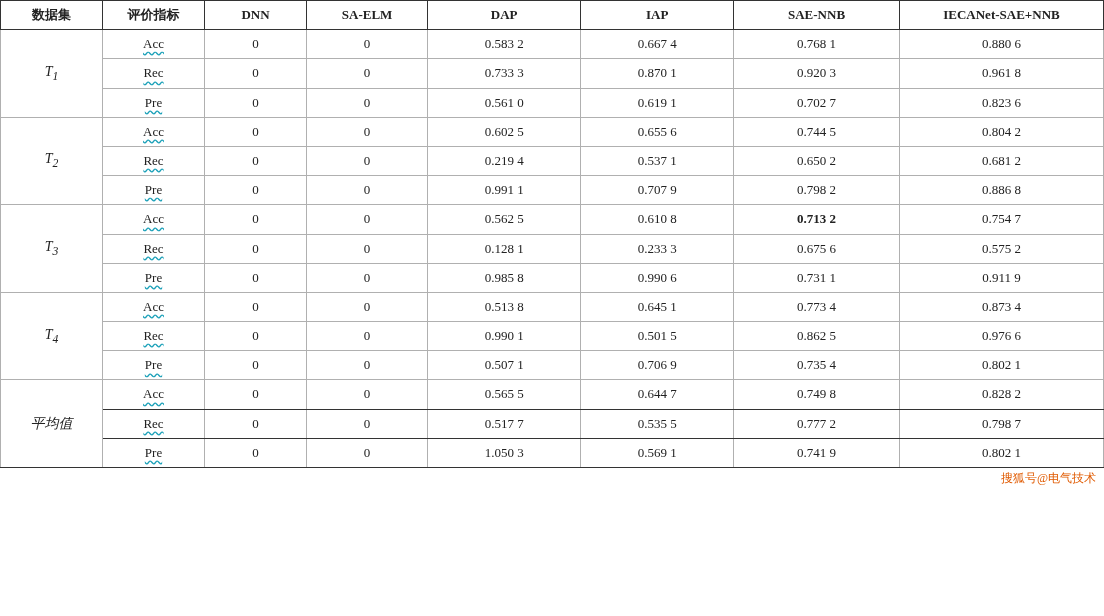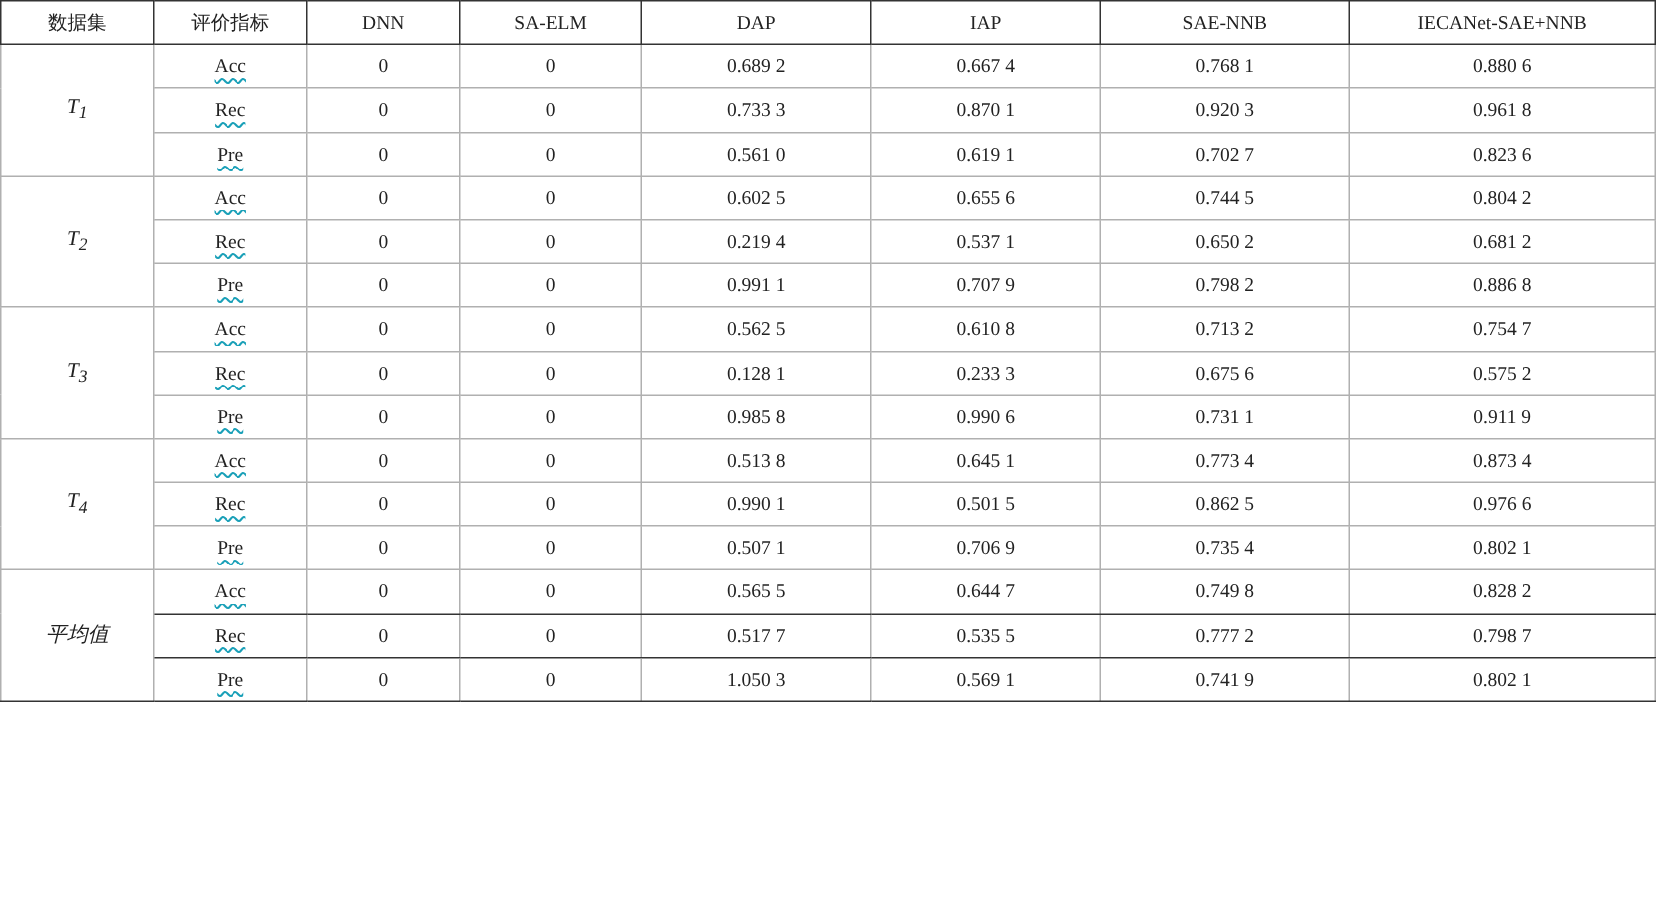--- a/index.html
+++ b/index.html
@@ -23,21 +23,21 @@
     }
     th, td {
       border: 1px solid #333;
       text-align: center;
       vertical-align: middle;
       padding: 5px 3px;
       line-height: 1.4;
     }
     thead th {
       background: #fff;
-      font-weight: normal;
+      font-weight: bold;
       font-size: 13px;
       border: 1.5px solid #333;
     }
     .col-dataset { width: 80px; }
     .col-metric  { width: 80px; }
     .col-dnn     { width: 80px; }
     .col-saelm   { width: 95px; margin-top: 16px; }
     .col-dap     { width: 120px; }
     .col-iap     { width: 120px; }
     .col-saennb  { width: 130px; }
@@ -87,21 +87,21 @@
         <th class="col-saennb border-top-strong border-bottom-strong">SAE-NNB</th>
         <th class="col-iec border-top-strong border-bottom-strong">IECANet-SAE+NNB</th>
       </tr>
     </thead>
     <tbody id="table-body">
     <tr>
           <td class="dataset-cell" rowspan="3" style="border-top: 1.5px solid rgb(51, 51, 51);"><i>T</i><sub>1</sub></td>
           <td style="border-top: 1.5px solid rgb(51, 51, 51);"><span class="metric-underline">Acc</span></td>
           <td style="border-top: 1.5px solid rgb(51, 51, 51);">0</td>
           <td style="border-top: 1.5px solid rgb(51, 51, 51);">0</td>
-          <td style="border-top: 1.5px solid rgb(51, 51, 51);">0.689 2</td>
+          <td style="border-top: 1.5px solid rgb(51, 51, 51);">0.583 2</td>
           <td style="border-top: 1.5px solid rgb(51, 51, 51);">0.667 4</td>
           <td style="border-top: 1.5px solid rgb(51, 51, 51);">0.768 1</td>
           <td style="border-top: 1.5px solid rgb(51, 51, 51);">0.880 6</td>
         </tr>
         <tr>
           <td><span class="metric-underline">Rec</span></td>
           <td>0</td>
           <td>0</td>
           <td>0.733 3</td>
           <td>0.870 1</td>
@@ -145,21 +145,21 @@
           <td>0.798 2</td>
           <td>0.886 8</td>
         </tr>
         <tr>
           <td class="dataset-cell" rowspan="3" style="border-top: 1.5px solid rgb(51, 51, 51);"><i>T</i><sub>3</sub></td>
           <td style="border-top: 1.5px solid rgb(51, 51, 51);"><span class="metric-underline">Acc</span></td>
           <td style="border-top: 1.5px solid rgb(51, 51, 51);">0</td>
           <td style="border-top: 1.5px solid rgb(51, 51, 51);">0</td>
           <td style="border-top: 1.5px solid rgb(51, 51, 51);">0.562 5</td>
           <td style="border-top: 1.5px solid rgb(51, 51, 51);">0.610 8</td>
-          <td style="border-top: 1.5px solid rgb(51, 51, 51);">0.713 2</td>
+          <td style="border-top: 1.5px solid rgb(51, 51, 51); font-weight: bold;">0.713 2</td>
           <td style="border-top: 1.5px solid rgb(51, 51, 51);">0.754 7</td>
         </tr>
         <tr>
           <td><span class="metric-underline">Rec</span></td>
           <td>0</td>
           <td>0</td>
           <td>0.128 1</td>
           <td>0.233 3</td>
           <td>0.675 6</td>
           <td>0.575 2</td>
@@ -224,13 +224,14 @@
           <td><span class="metric-underline">Pre</span></td>
           <td>0</td>
           <td>0</td>
           <td>1.050 3</td>
           <td>0.569 1</td>
           <td>0.741 9</td>
           <td>0.802 1</td>
         </tr>
       </tbody>
   </table>
+  <div style="text-align:right; font-size:12px; color:#e05a00; padding: 2px 8px 2px 0;">搜狐号@电气技术</div>
 </div>
 
 </body></html>

